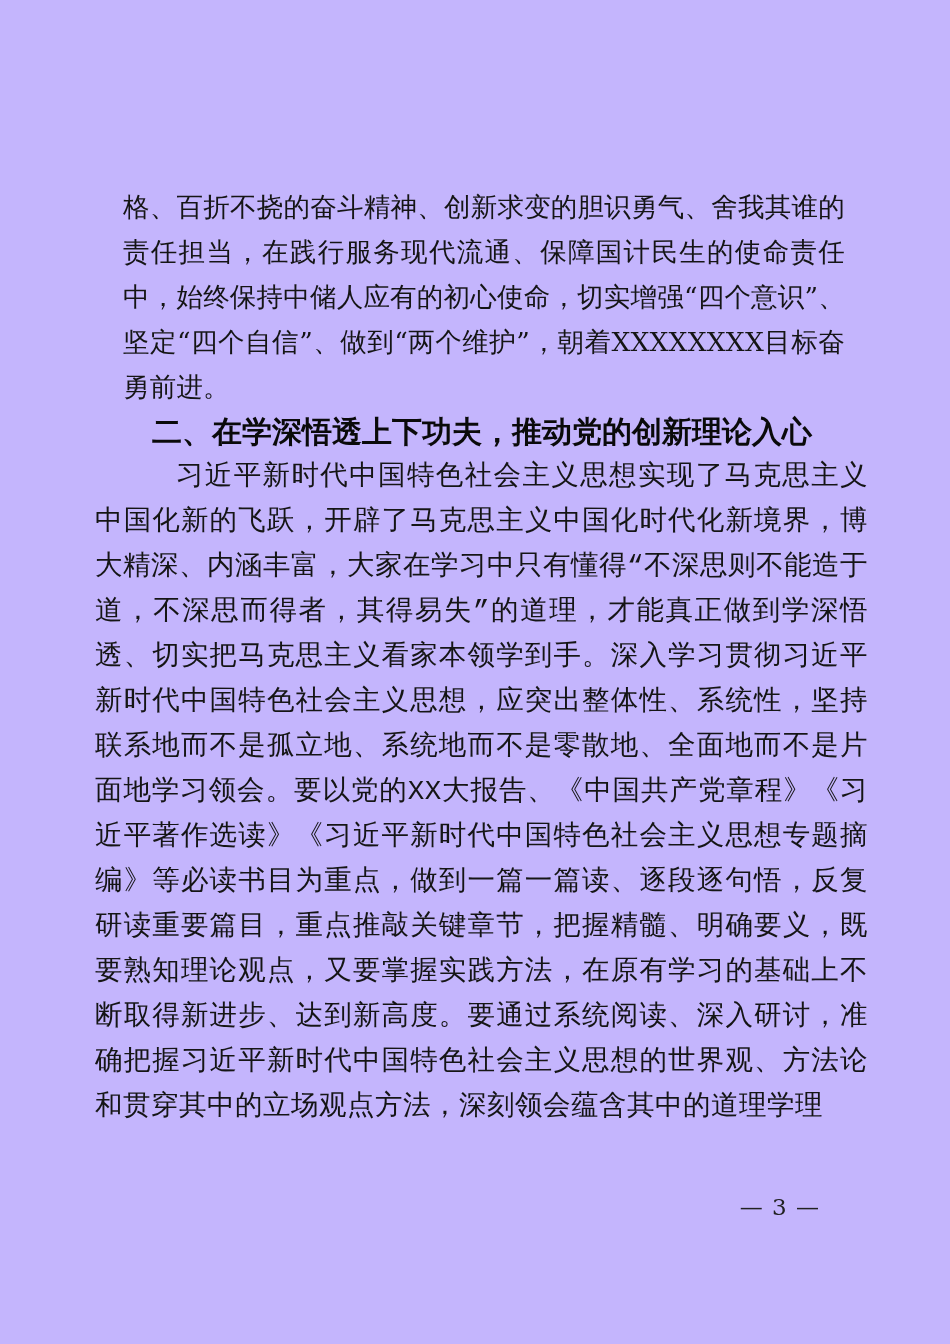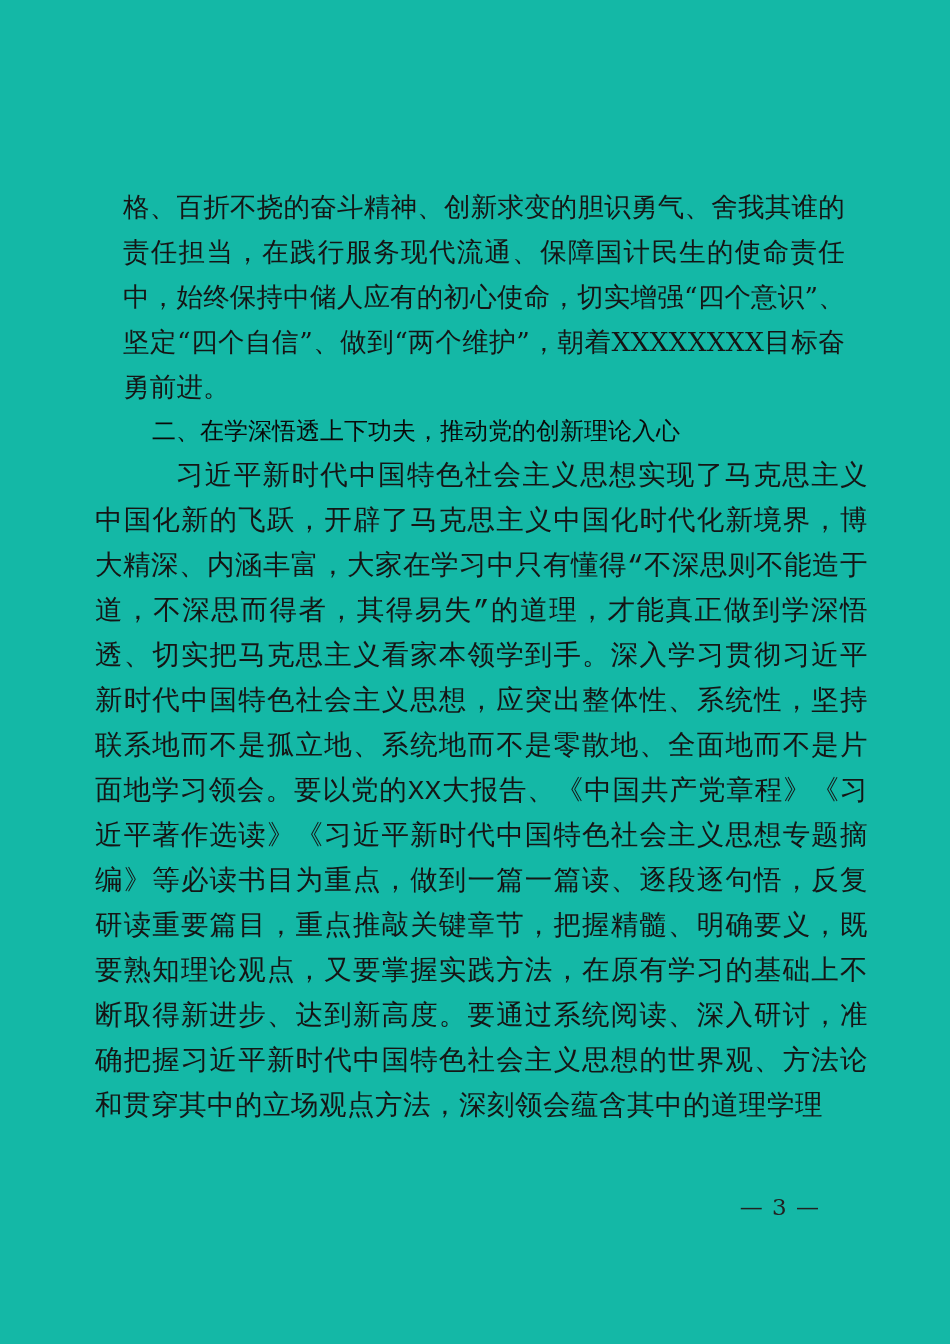--- a/index.html
+++ b/index.html
@@ -12,21 +12,21 @@
     width: 950px;
     height: 1344px;
     position: relative;
     overflow: hidden;
     font-family: "DejaVu Serif", "Liberation Serif", serif;
     color: #151515;
   }
   .page {
     position: absolute;
     inset: 0;
-    background: #14b8a6;
+    background: #c4b5fd;
   }
   .content {
     position: absolute;
     left: 95px;
     top: 184px;
     width: 773px;
   }
   .para {
     margin: 0;
     padding: 0;
@@ -38,22 +38,22 @@
     font-size: 26.5px;
     letter-spacing: 0.2px;
     margin-left: 28px;
     margin-right: 23px;
     text-indent: 0;
   }
   .section-heading {
     margin: 0;
     padding: 0;
     font-family: "DejaVu Sans", "Liberation Sans", sans-serif;
-    font-weight: 400;
-    font-size: 24px;
+    font-weight: 700;
+    font-size: 30px;
     line-height: 45px;
     text-indent: 57px;
     color: #0a0a0a;
     white-space: nowrap;
   }
   .para-body {
     font-size: 27.5px;
     letter-spacing: 0.5px;
     text-indent: 81px;
     font-family: Liberation Mono, monospace;

